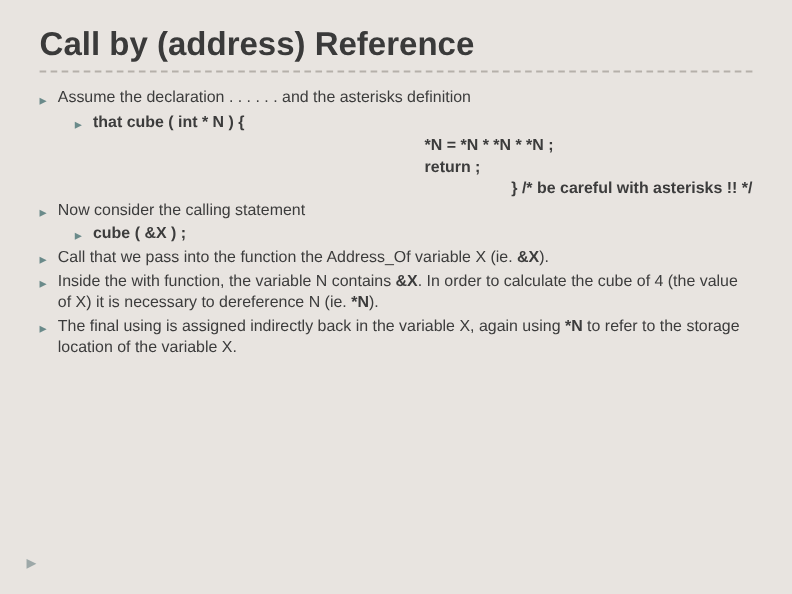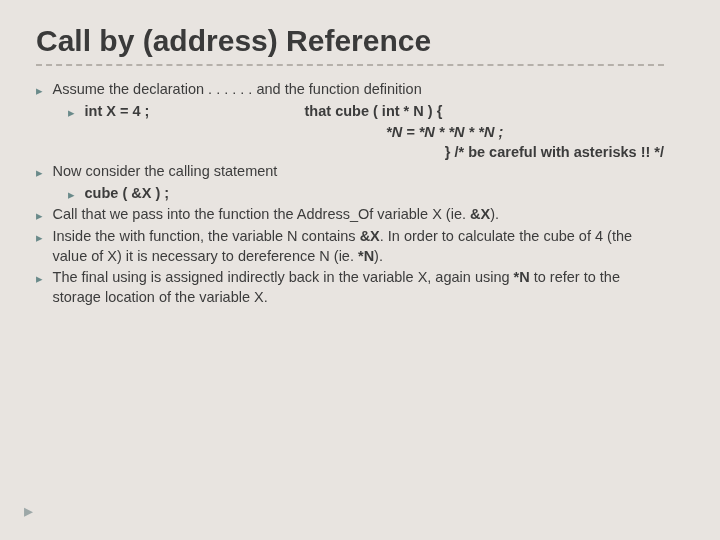--- a/index.html
+++ b/index.html
@@ -6,21 +6,21 @@
     margin: 0;
     padding: 0;
     width: 720px;
     height: 540px;
     background: #e8e4e0;
     font-family: Arial, Helvetica, sans-serif;
     position: relative;
     overflow: hidden;
   }
   .slide {
-    padding: 24px 56px 24px 36px;
+    padding: 24px 36px 24px 36px;
   }
   .title {
     font-size: 30px;
     font-weight: bold;
     color: #3a3a3a;
     margin: 0 0 6px 0;
   }
   .divider {
     border-top: 2px dashed #b5b0aa;
     margin-bottom: 14px;
@@ -74,33 +74,33 @@
 <body>
 
 <div class="slide">
   <h1 class="title">Call by (address) Reference</h1>
   <div class="divider"></div>
 
   <div class="content">
 
     <div class="bullet-l1">
       <span class="bullet-marker">▸</span>
-      <span class="bullet-text">Assume the declaration . . . . . . and the function definition</span>
+      <span class="bullet-text">Assume the declaration . . . . . . and the asterisks definition</span>
     </div>
 
     <div class="bullet-l2">
       <span class="bullet-marker">▸</span>
       <div class="bullet-text">
         <div class="two-col">
-          <div class="col-left bold">int   X = 4 ;</div>
           <div class="col-right bold">that cube ( int * N ) {</div>
         </div>
       </div>
     </div>
-    <div class="code-indent bold" style="margin-left:350px;font-style:italic;">*N  =  *N  *  *N  *  *N ;</div>
+    <div class="code-indent bold" style="margin-left:350px;">*N  =  *N  *  *N  *  *N ;</div>
+    <div class="code-indent bold" style="margin-left:350px;">return ;</div>
     <div class="code-indent bold" style="margin-left:308px;text-align:right;">} /* be careful with asterisks !! */</div>
 
     <div class="bullet-l1">
       <span class="bullet-marker">▸</span>
       <span class="bullet-text">Now consider the calling statement</span>
     </div>
     <div class="bullet-l2">
       <span class="bullet-marker">▸</span>
       <span class="bullet-text bold">cube ( &amp;X ) ;</span>
     </div>

